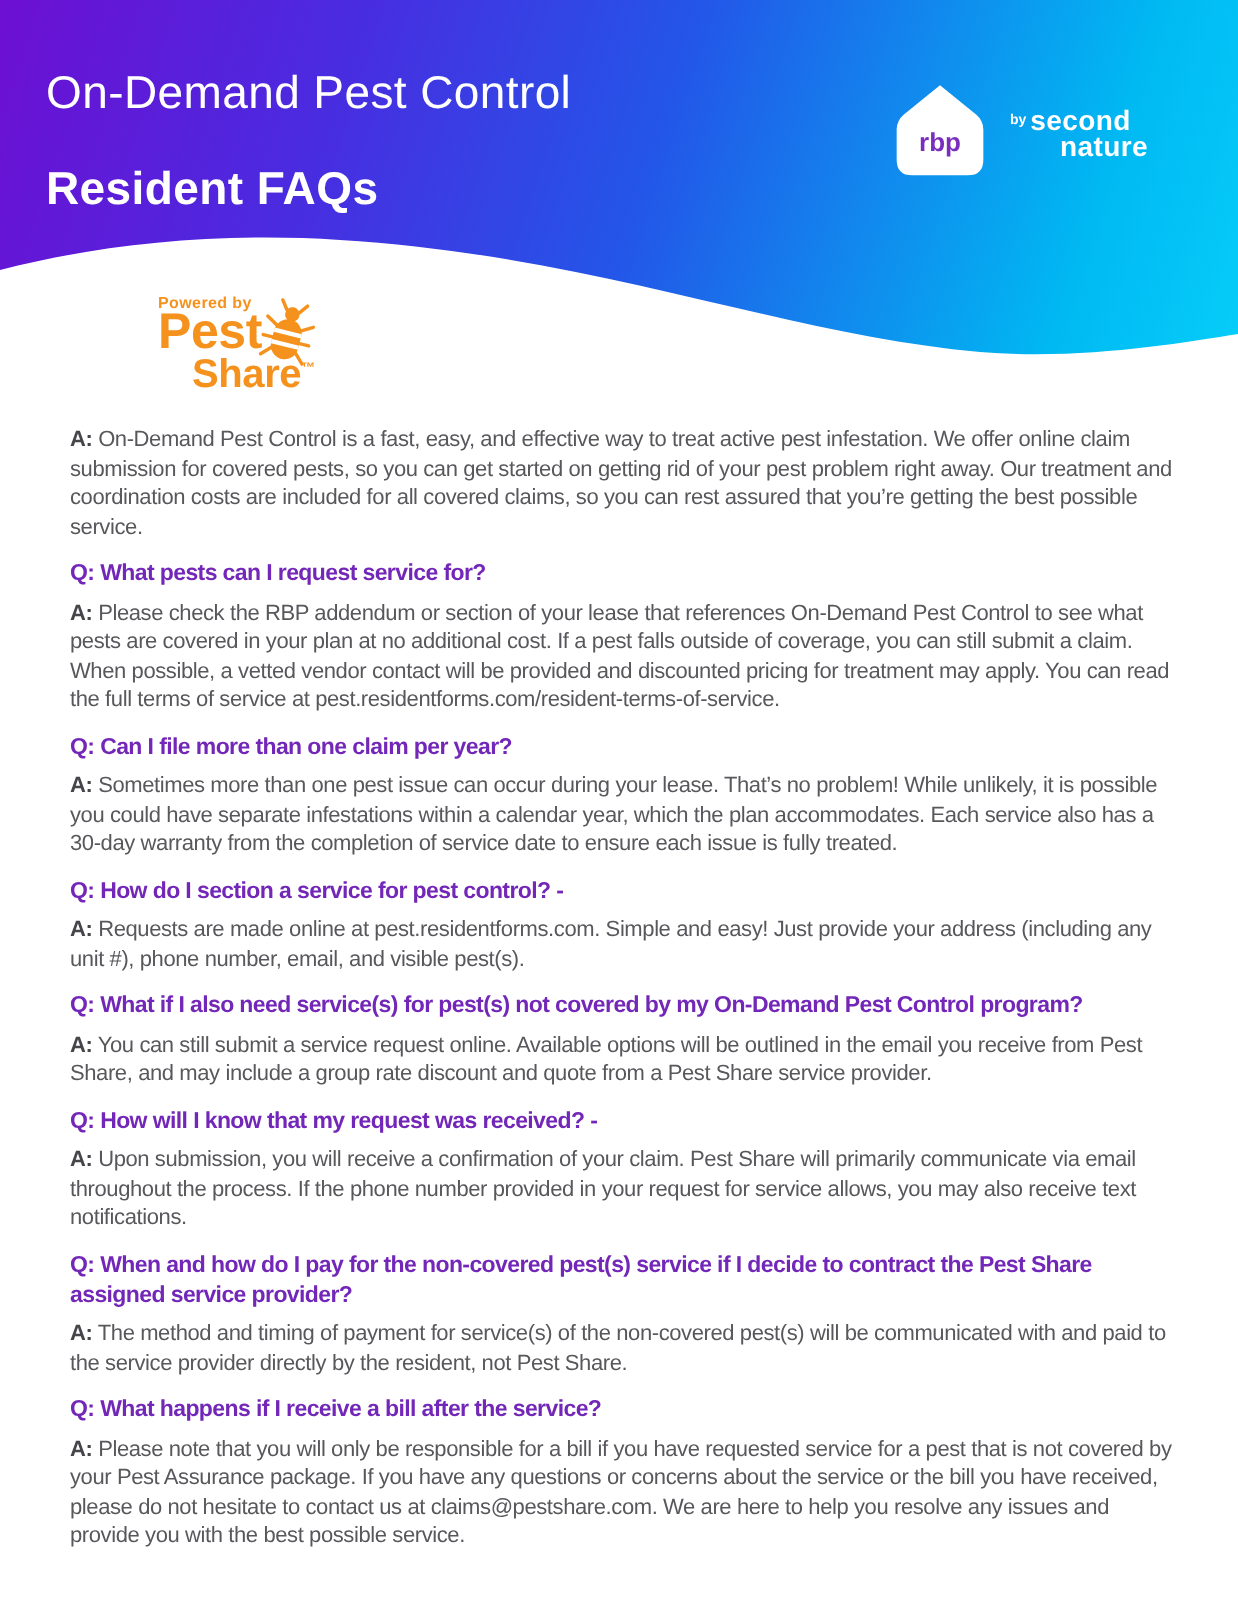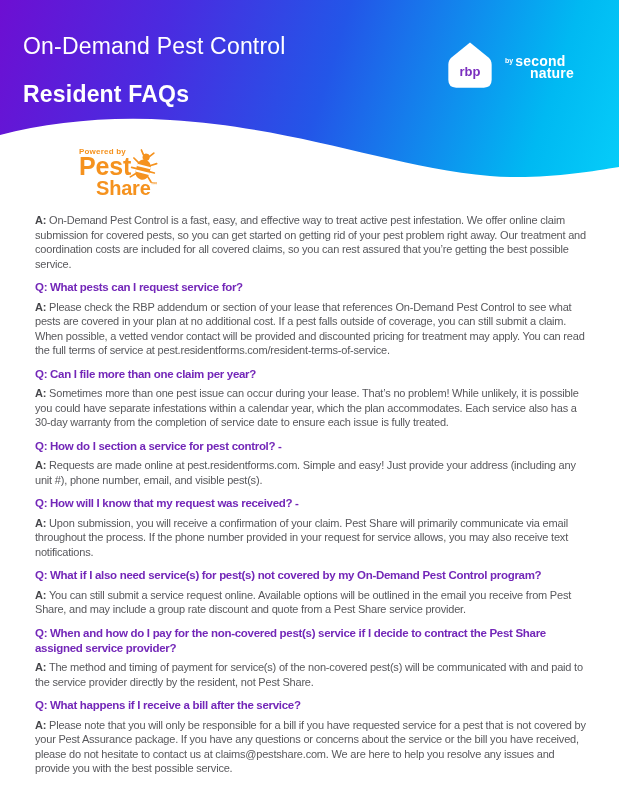--- a/index.html
+++ b/index.html
@@ -18,21 +18,21 @@
     width:100%; height:180px;
     background:linear-gradient(108deg,#6d0fd2 0%,#4a2be0 26%,#2356e8 52%,#00b9f2 86%,#06cdf9 100%);
   }
   .header-titles { position:absolute; left:23px; top:33px; color:#ffffff; }
   .title-line1 { font-size:23px; font-weight:500; letter-spacing:0.2px; }
   .title-line2 { font-size:23px; font-weight:800; margin-top:21px; letter-spacing:0.2px; }
 
   .rbp-logo { position:absolute; right:45px; top:40px; display:flex; align-items:center; gap:9px; }
   .rbp-house { width:52px; height:52px; position:relative; }
   .sn-text { color:#ffffff; line-height:12px; }
-  .sn-row { display:flex; align-items:flex-end; }
+  .sn-row { display:flex; align-items:center; }
   .sn-by { font-size:7px; font-weight:600; margin-right:2px; margin-top:1px; }
   .sn-second, .sn-nature { font-size:14px; font-weight:800; letter-spacing:0.2px; }
   .sn-nature { margin-left:25px; }
 
   .wave { position:absolute; left:0; bottom:0; width:100%; height:65px; display:block; }
 
   
   .powered { position:absolute; left:35px; top:147px; color:#f5921e; width:110px;margin-left:44px; }
   .powered-label { font-size:8px; font-weight:700; letter-spacing:0.2px; }
   .ps-row { position:relative; }
@@ -125,27 +125,27 @@
       <div class="faq-q">Q: Can I file more than one claim per year?</div>
       <div class="faq-a"><b>A:</b><span> Sometimes more than one pest issue can occur during your lease. That’s no problem! While unlikely, it is possible you could have separate infestations within a calendar year, which the plan accommodates. Each service also has a 30-day warranty from the completion of service date to ensure each issue is fully treated.</span></div>
     </div>
 
     <div class="faq">
       <div class="faq-q">Q: How do I section a service for pest control? -</div>
       <div class="faq-a"><b>A:</b><span> Requests are made online at pest.residentforms.com. Simple and easy! Just provide your address (including any unit #), phone number, email, and visible pest(s).</span></div>
     </div>
 
     <div class="faq">
-      <div class="faq-q">Q: How will I know that my request was received? -</div>
-      <div class="faq-a"><b>A:</b><span> Upon submission, you will receive a confirmation of your claim. Pest Share will primarily communicate via email throughout the process. If the phone number provided in your request for service allows, you may also receive text notifications.</span></div>
+      <div class="faq-q">Q: What if I also need service(s) for pest(s) not covered by my On-Demand Pest Control program?</div>
+      <div class="faq-a"><b>A:</b><span> You can still submit a service request online. Available options will be outlined in the email you receive from Pest Share, and may include a group rate discount and quote from a Pest Share service provider.</span></div>
     </div>
 
     <div class="faq">
-      <div class="faq-q">Q: What if I also need service(s) for pest(s) not covered by my On-Demand Pest Control program?</div>
-      <div class="faq-a"><b>A:</b><span> You can still submit a service request online. Available options will be outlined in the email you receive from Pest Share, and may include a group rate discount and quote from a Pest Share service provider.</span></div>
+      <div class="faq-q">Q: How will I know that my request was received? -</div>
+      <div class="faq-a"><b>A:</b><span> Upon submission, you will receive a confirmation of your claim. Pest Share will primarily communicate via email throughout the process. If the phone number provided in your request for service allows, you may also receive text notifications.</span></div>
     </div>
 
     <div class="faq">
       <div class="faq-q">Q: When and how do I pay for the non-covered pest(s) service if I decide to contract the Pest Share assigned service provider?</div>
       <div class="faq-a"><b>A:</b><span> The method and timing of payment for service(s) of the non-covered pest(s) will be communicated with and paid to the service provider directly by the resident, not Pest Share.</span></div>
     </div>
 
     <div class="faq">
       <div class="faq-q">Q: What happens if I receive a bill after the service?</div>
       <div class="faq-a"><b>A:</b><span> Please note that you will only be responsible for a bill if you have requested service for a pest that is not covered by your Pest Assurance package. If you have any questions or concerns about the service or the bill you have received, please do not hesitate to contact us at claims@pestshare.com. We are here to help you resolve any issues and provide you with the best possible service.</span></div>

